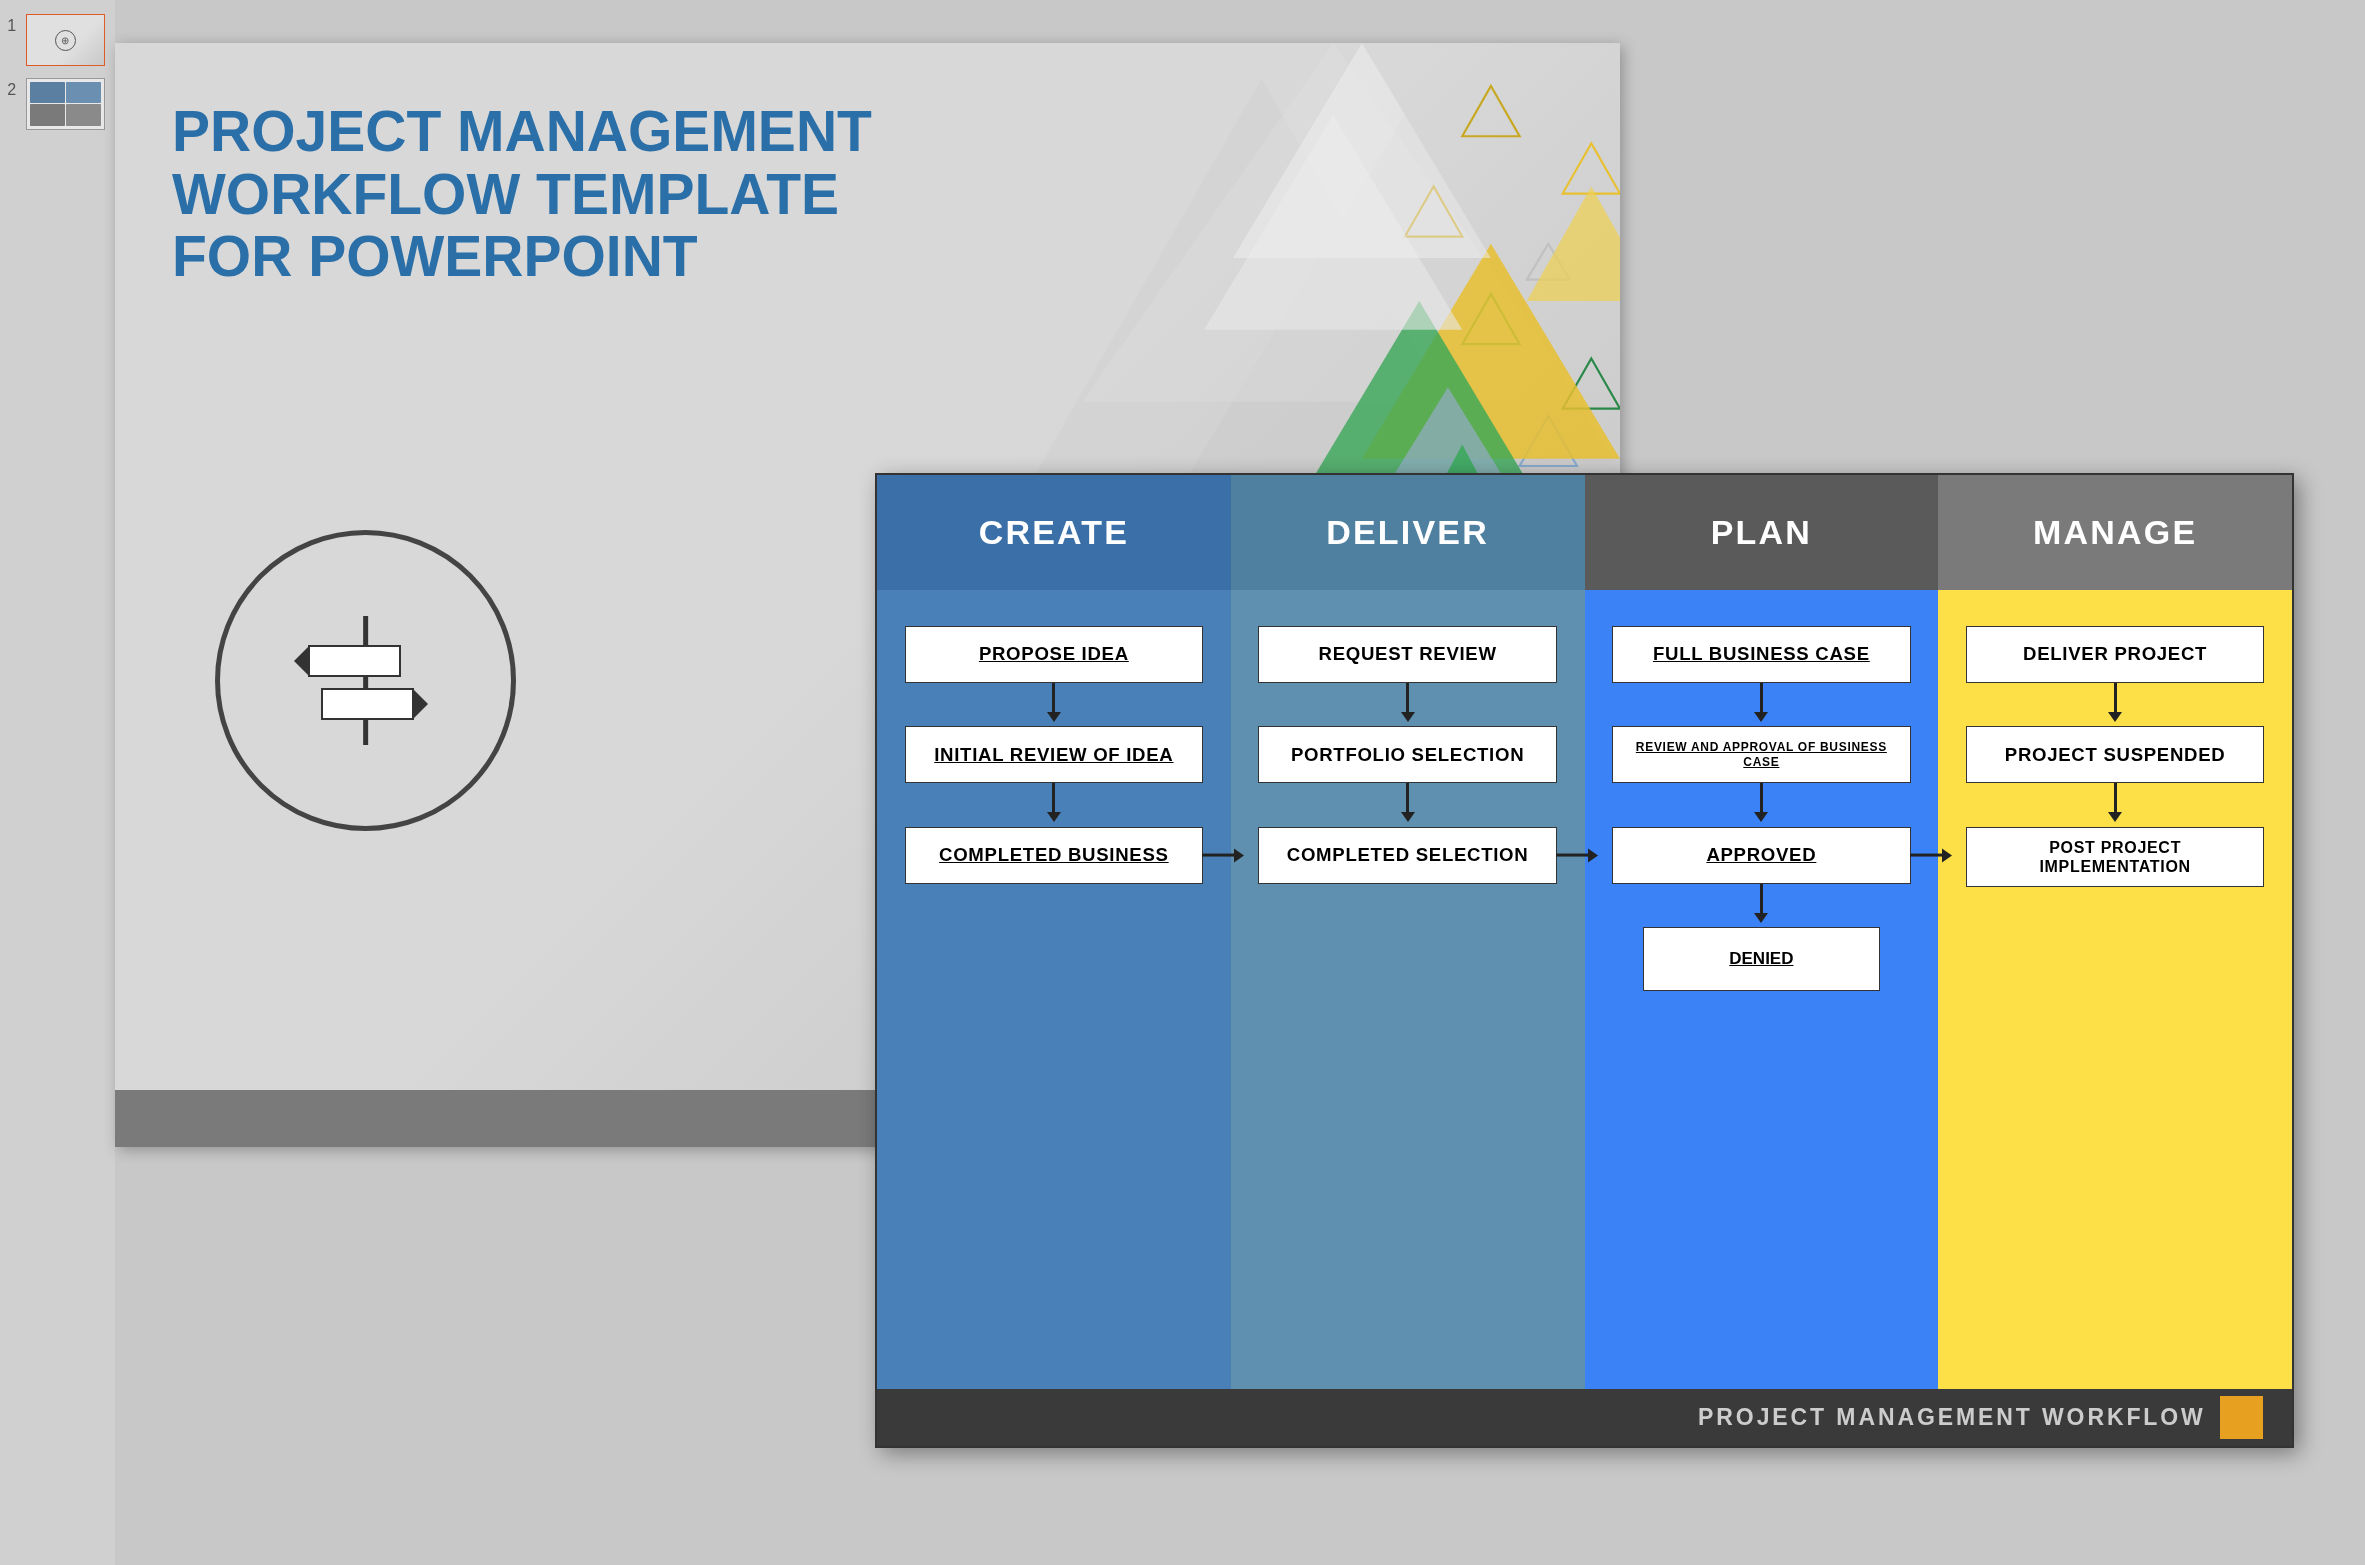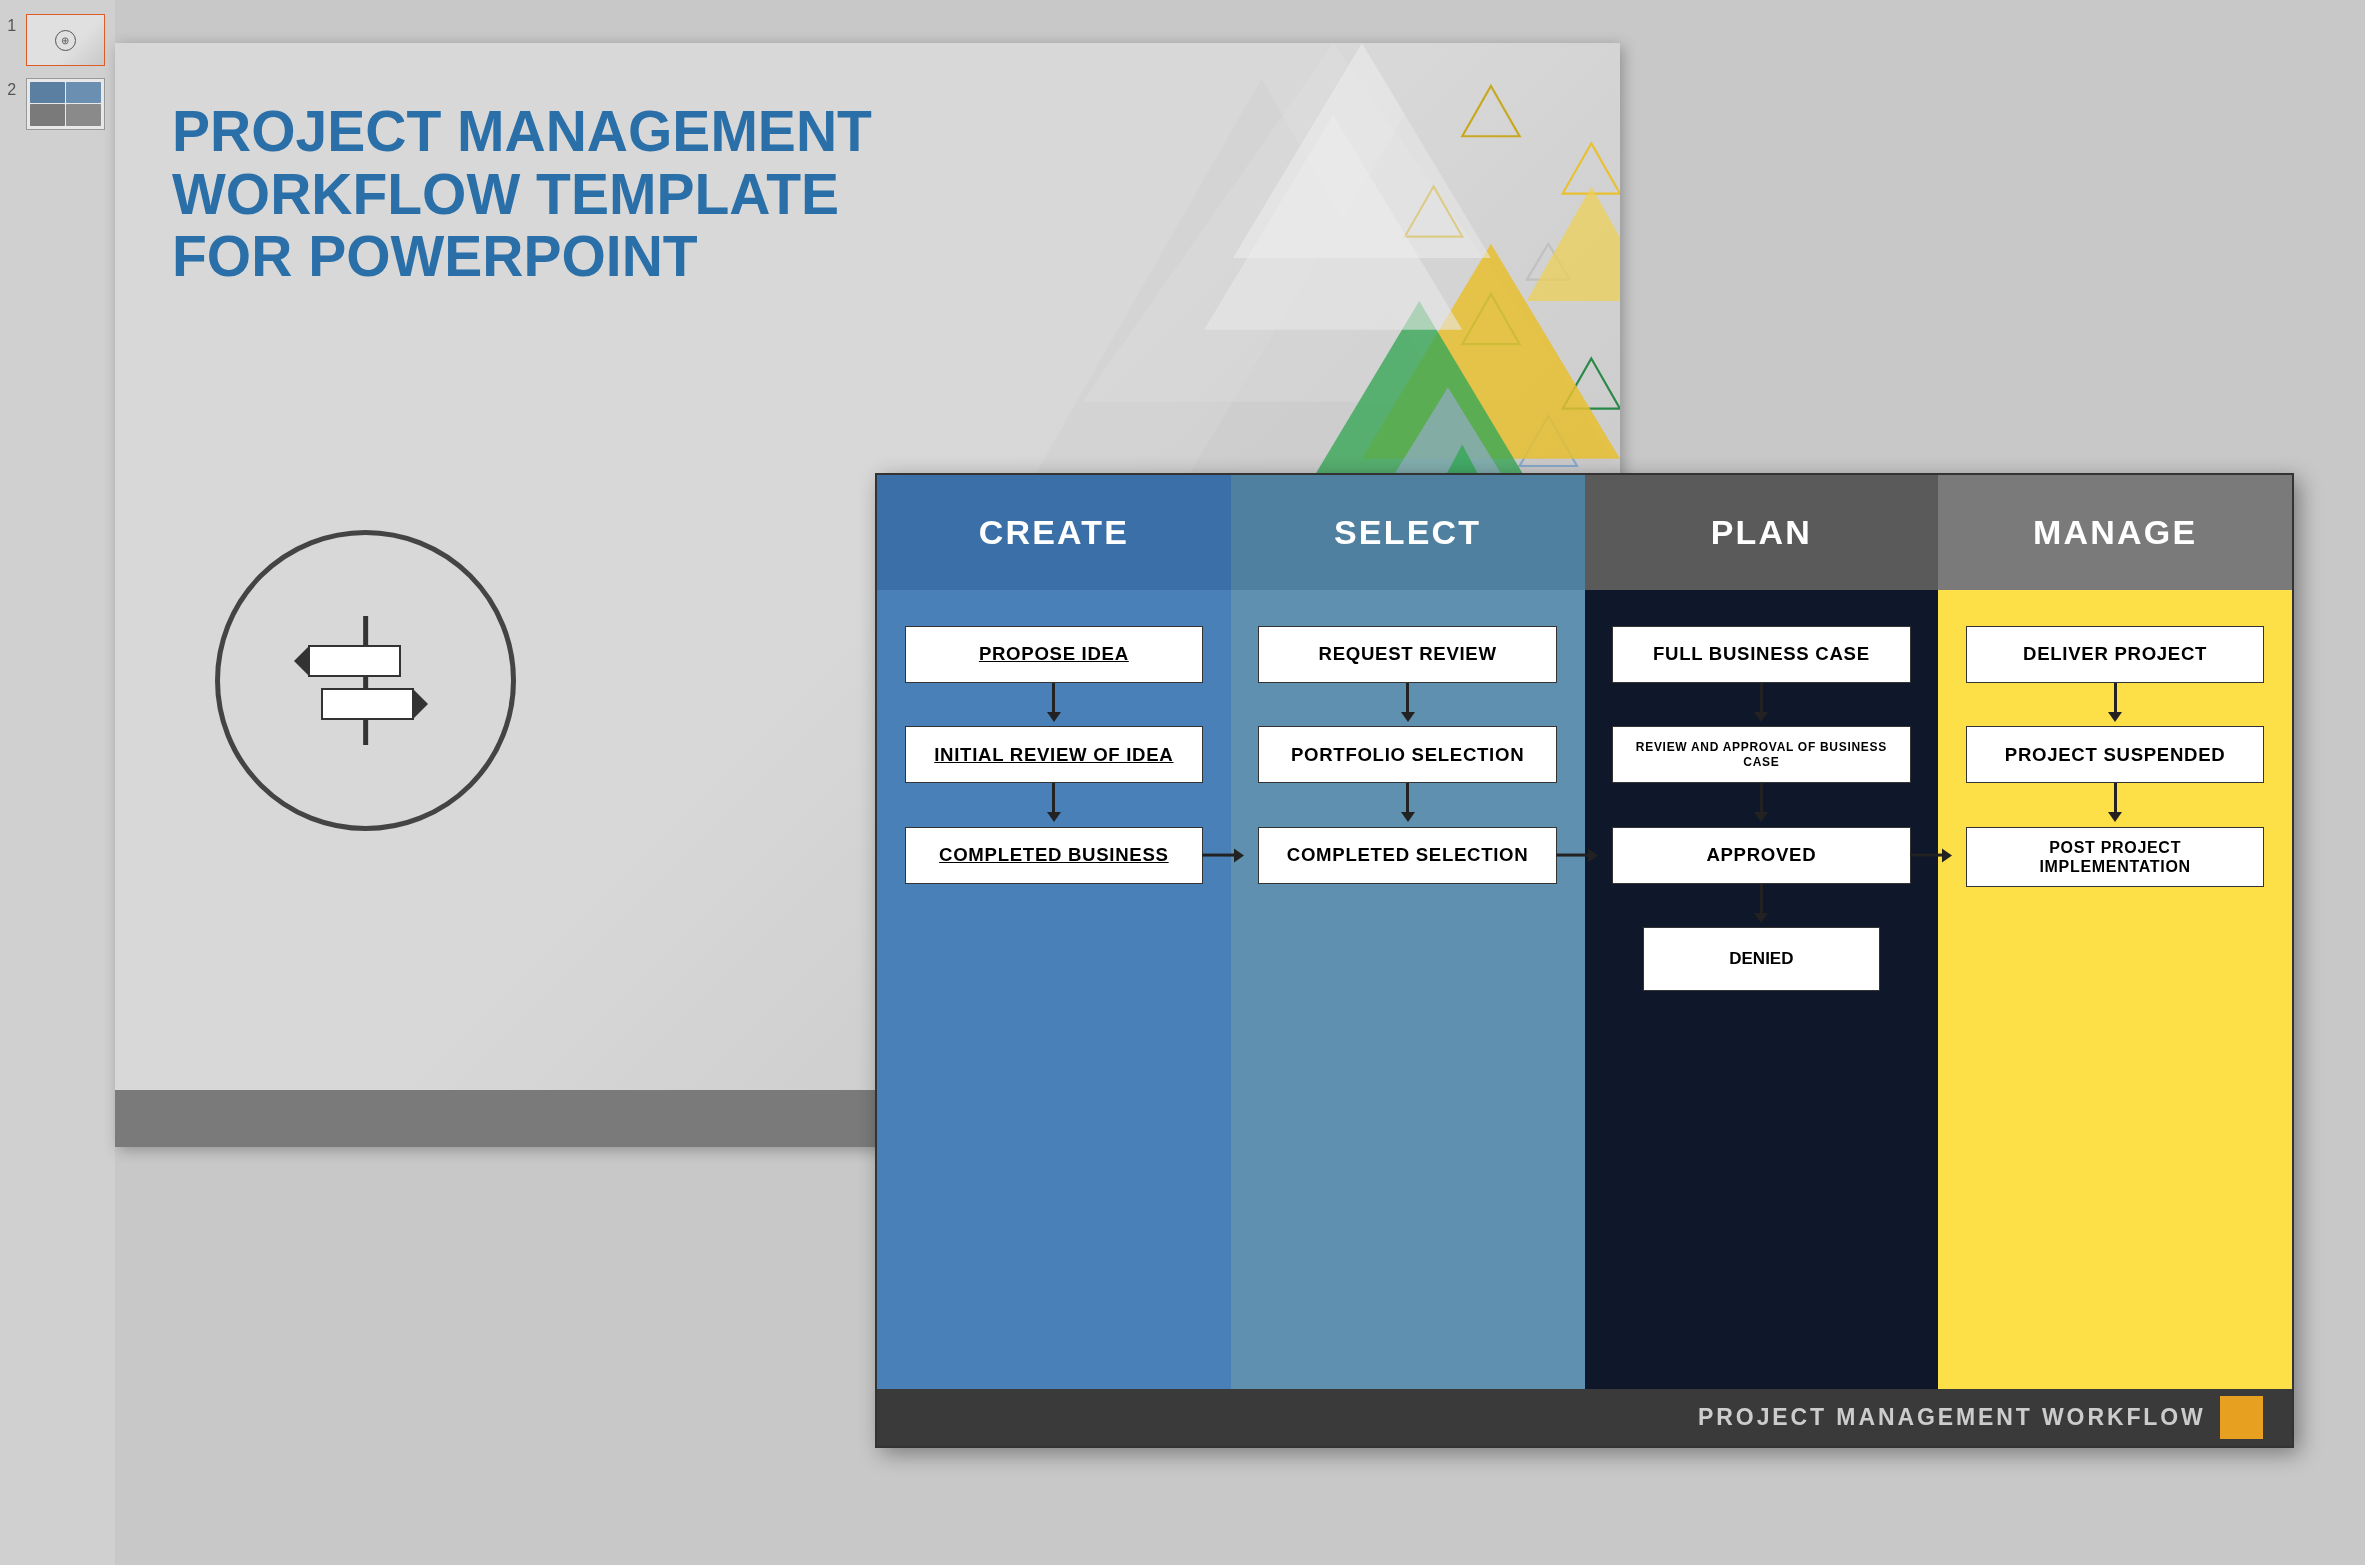--- a/index.html
+++ b/index.html
@@ -270,21 +270,21 @@
       padding: 14.3px 7.2px;
       display: flex;
       flex-direction: column;
       align-items: center;
       gap: 0;
       position: relative;
     }
 
     .wf-col-body.create { background: #4a80b8; text-decoration: underline; }
     .wf-col-body.select { background: #6090b0; }
-    .wf-col-body.plan   { background: #0f172a; }
+    .wf-col-body.plan   { background: #3b82f6; text-decoration: underline; }
     .wf-col-body.manage { background: #fde047; }
 
     
     .flow-box {
       background: white;
       border: 1.4px solid #333;
       padding: 10px 7.2px;
       text-align: center;
       font-size: 18.6px;
       font-weight: 600;
@@ -445,21 +445,21 @@
   <div class="slide1-footer"></div>
 </div>
 
 <div class="slide2">
 
   <div class="workflow-header">
     <div class="wf-col-header create">
       <span>CREATE</span>
     </div>
     <div class="wf-col-header select">
-      <span>SELECT</span>
+      <span>DELIVER</span>
     </div>
     <div class="wf-col-header plan">
       <span>PLAN</span>
     </div>
     <div class="wf-col-header manage">
       <span>MANAGE</span>
     </div>
   </div>
 
   <div class="workflow-body">

